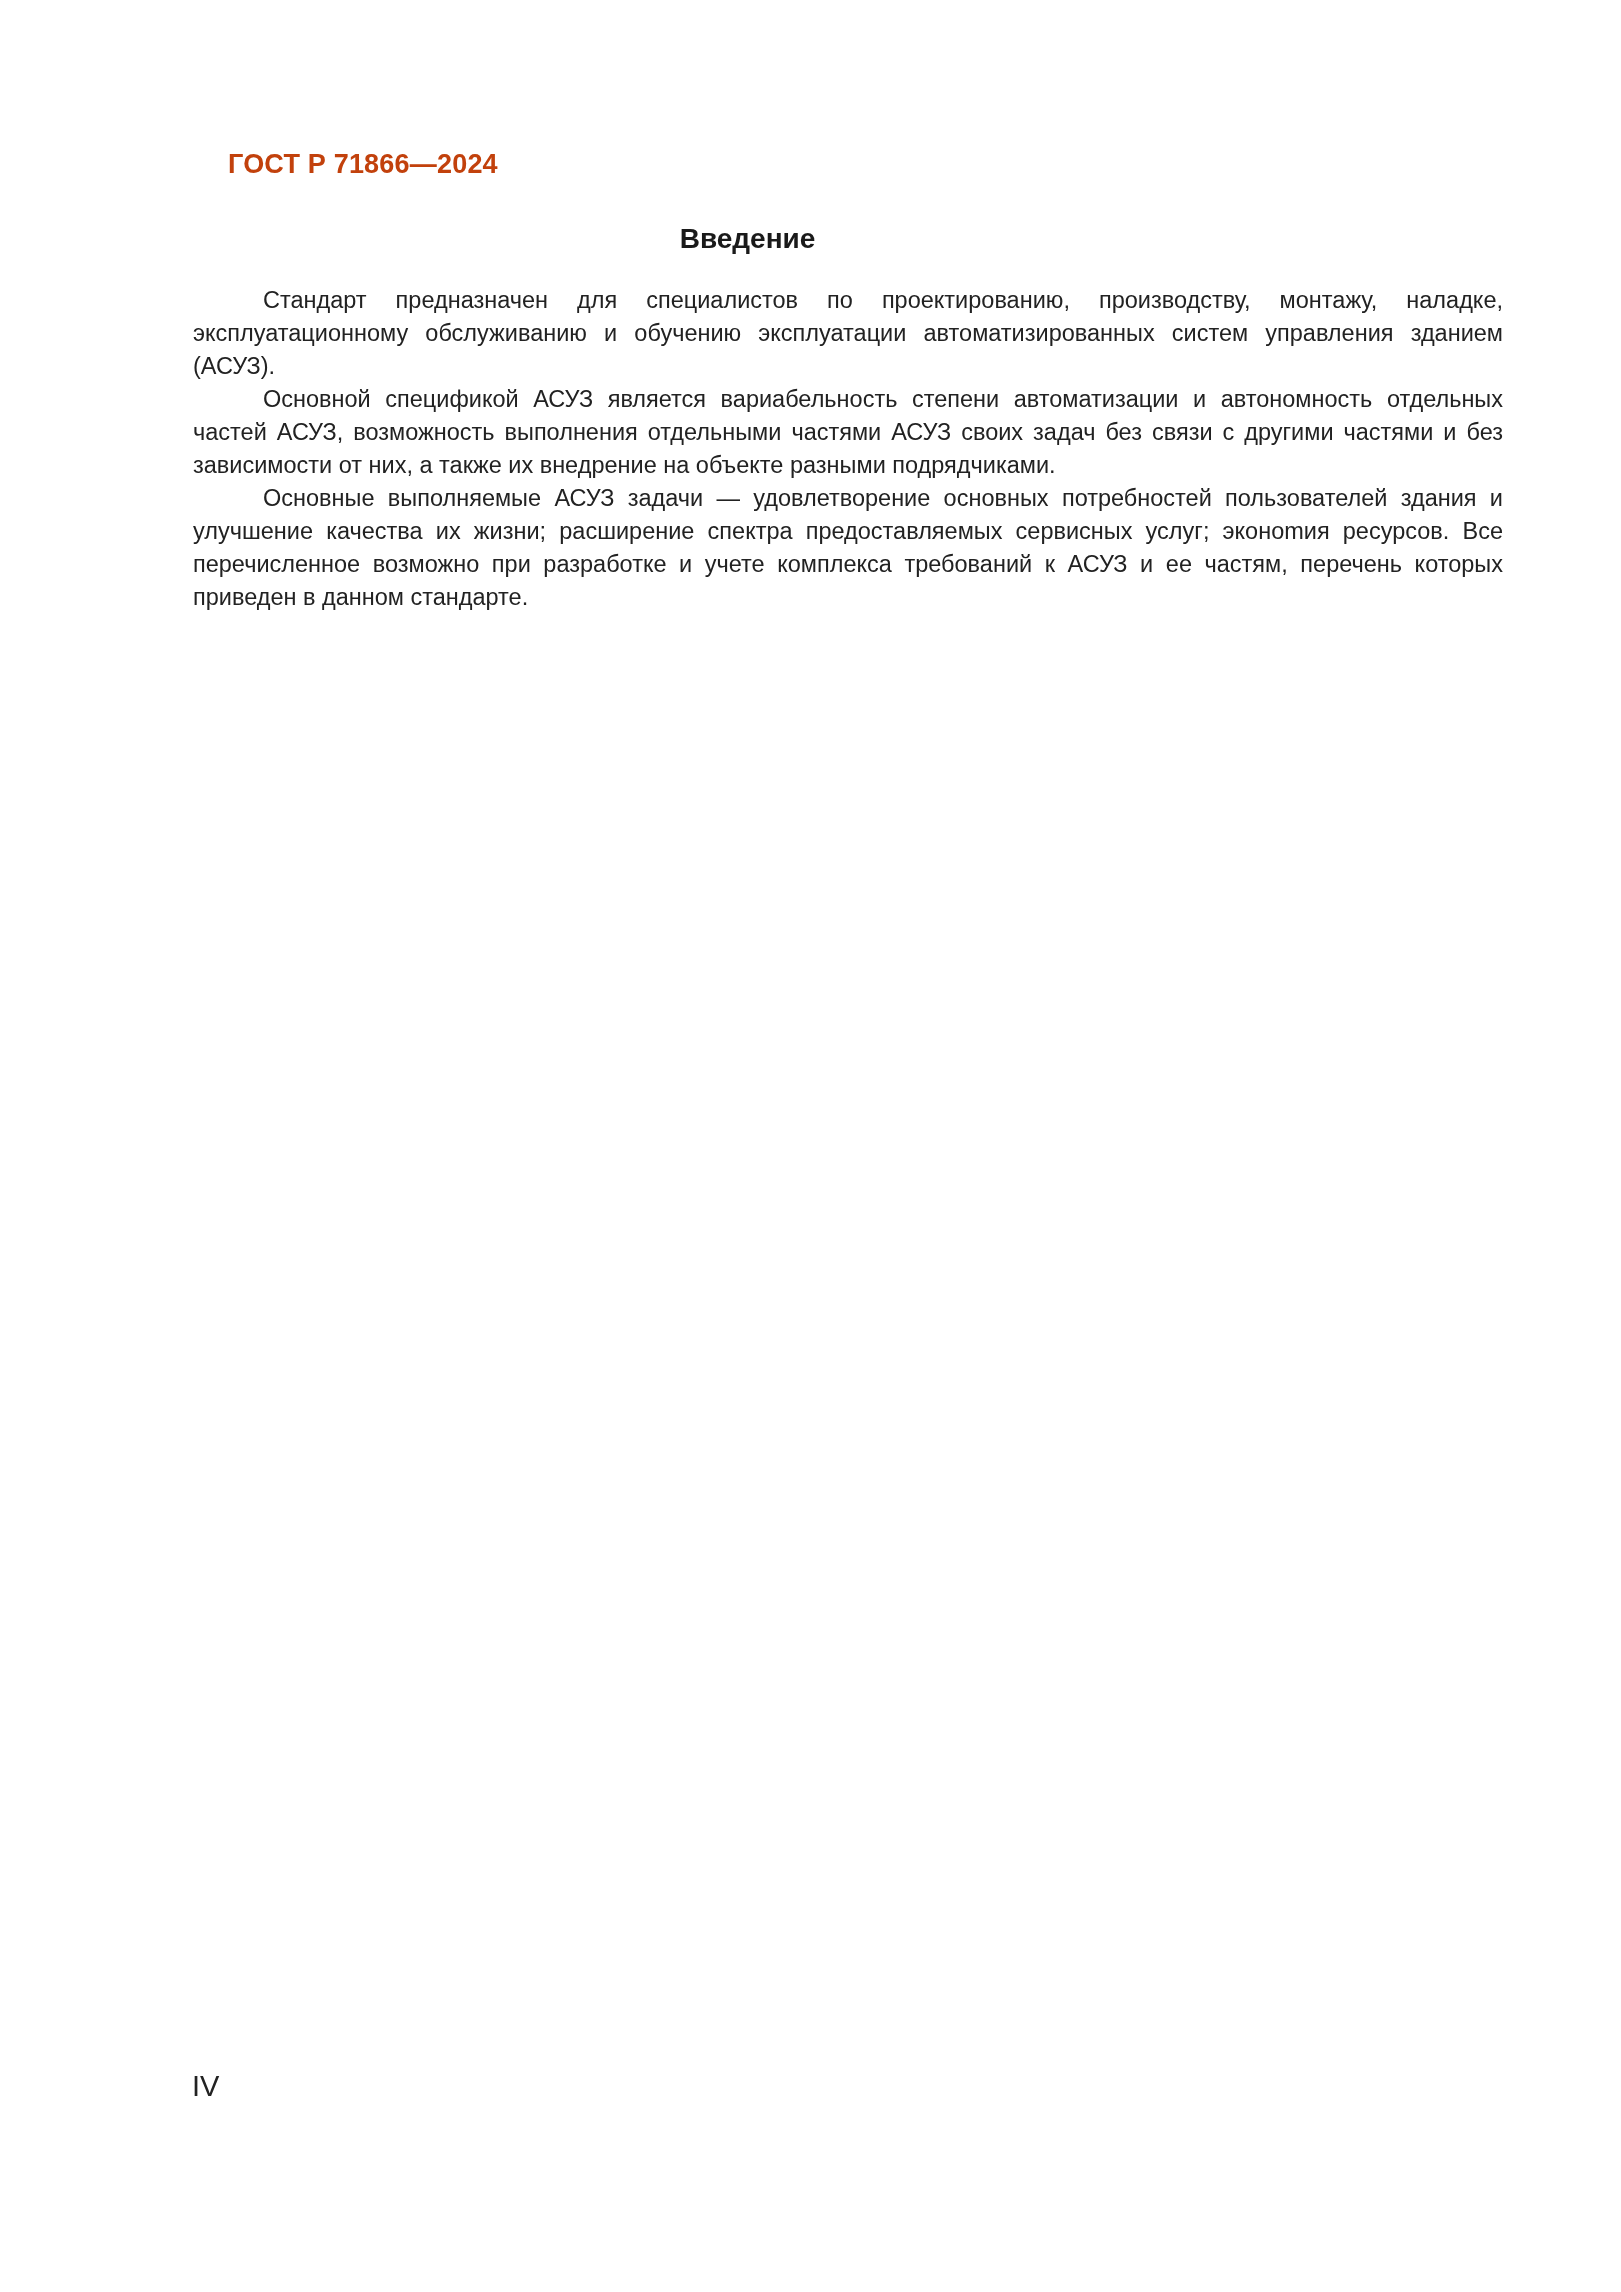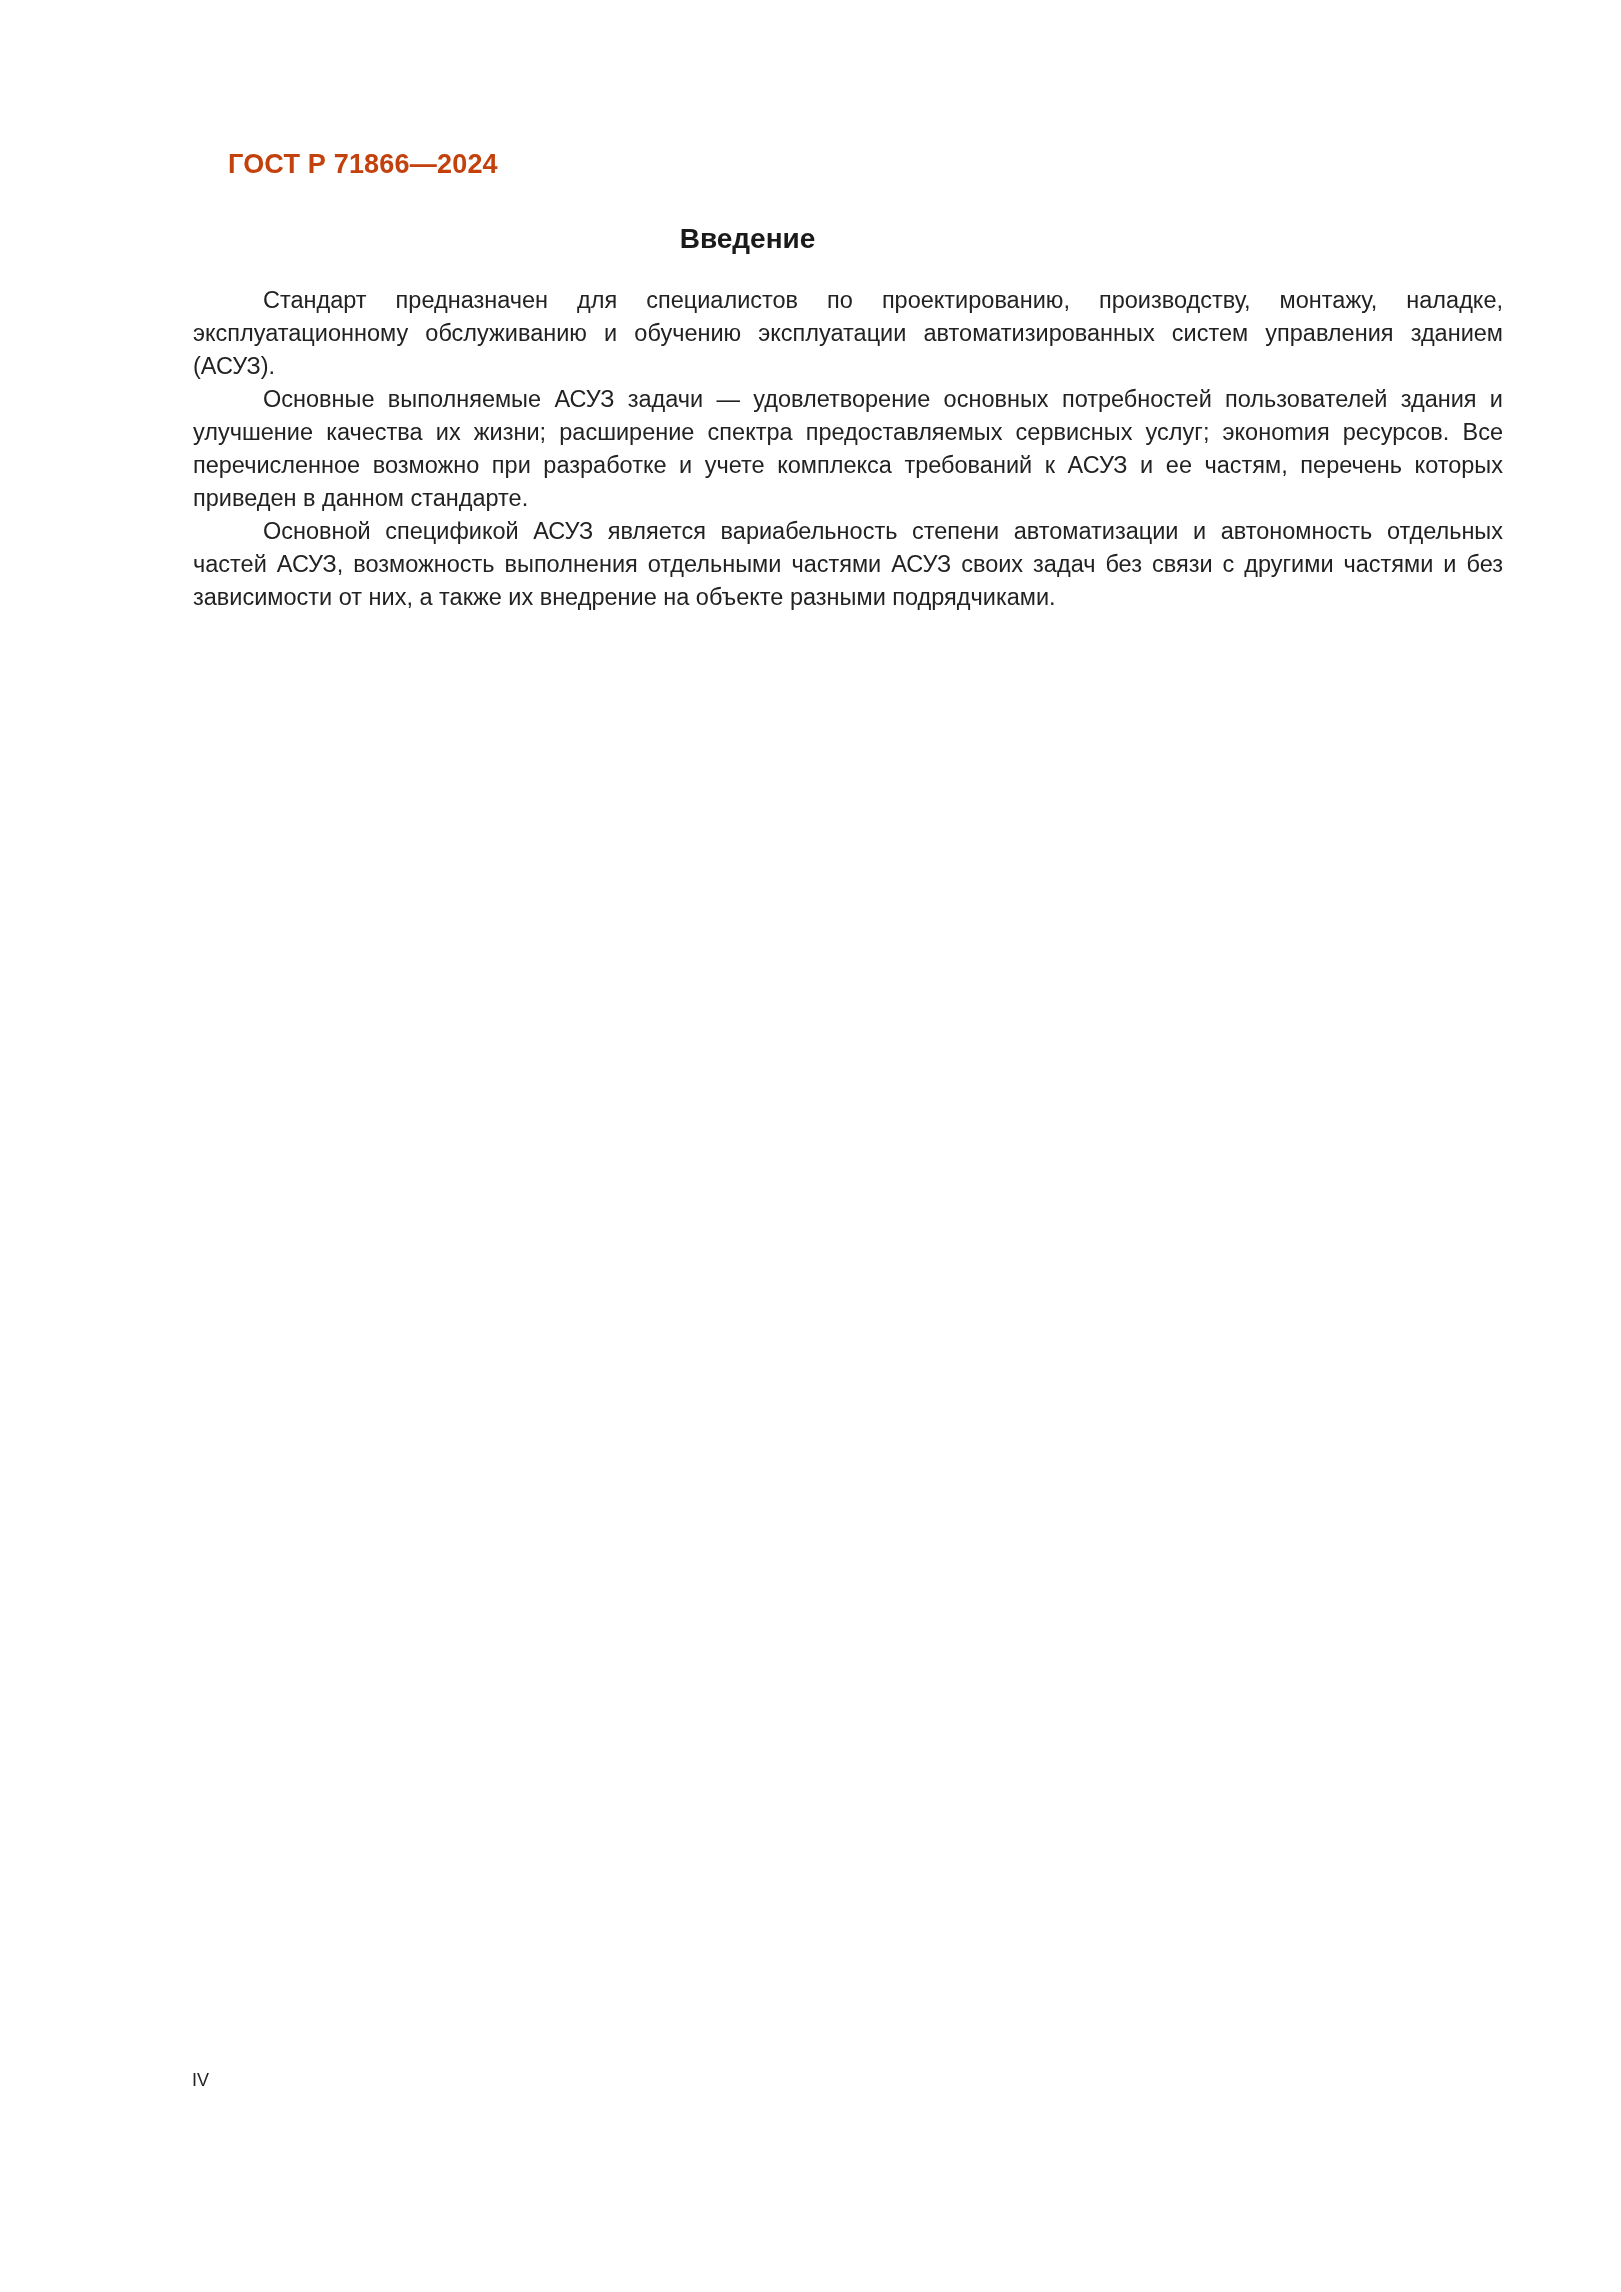--- a/index.html
+++ b/index.html
@@ -47,31 +47,31 @@
     }
     .body-text p {
       margin: 0;
       text-indent: 70px;
       hyphens: manual;
     }
     .page-number {
       position: absolute;
       left: 192px;
       top: 2070px;
-      font-size: 18px;
+      font-size: 29px;
       color: #222222;
     }
   </style>
 </head>
 <body>
 
 <div class="page-header">ГОСТ Р 71866—2024</div>
 
 <h1 class="section-title" style="margin:0;">Введение</h1>
 
 <div class="body-text">
   <p>Стандарт предназначен для специалистов по проектированию, производству, монтажу, наладке, эксплуатационному обслуживанию и обучению эксплуатации автоматизированных систем управления зданием (АСУЗ).</p>
+  <p>Основной спецификой АСУЗ является вариабельность степени автоматизации и автономность отдельных частей АСУЗ, возможность выполнения отдельными частями АСУЗ своих задач без связи с другими частями и без зависимости от них, а также их внедрение на объекте разными подрядчиками.</p>
   <p>Основные выполняемые АСУЗ задачи — удовлетворение основных потребностей пользователей здания и улучшение качества их жизни; расширение спектра предоставляемых сервисных услуг; эконо­mия ресурсов. Все перечисленное возможно при разработке и учете комплекса требований к АСУЗ и ее частям, перечень которых приведен в данном стандарте.</p>
-  <p>Основной спецификой АСУЗ является вариабельность степени автоматизации и автономность отдельных частей АСУЗ, возможность выполнения отдельными частями АСУЗ своих задач без связи с другими частями и без зависимости от них, а также их внедрение на объекте разными подрядчиками.</p>
 </div>
 
 <div class="page-number">IV</div>
 
 
 </body></html>

